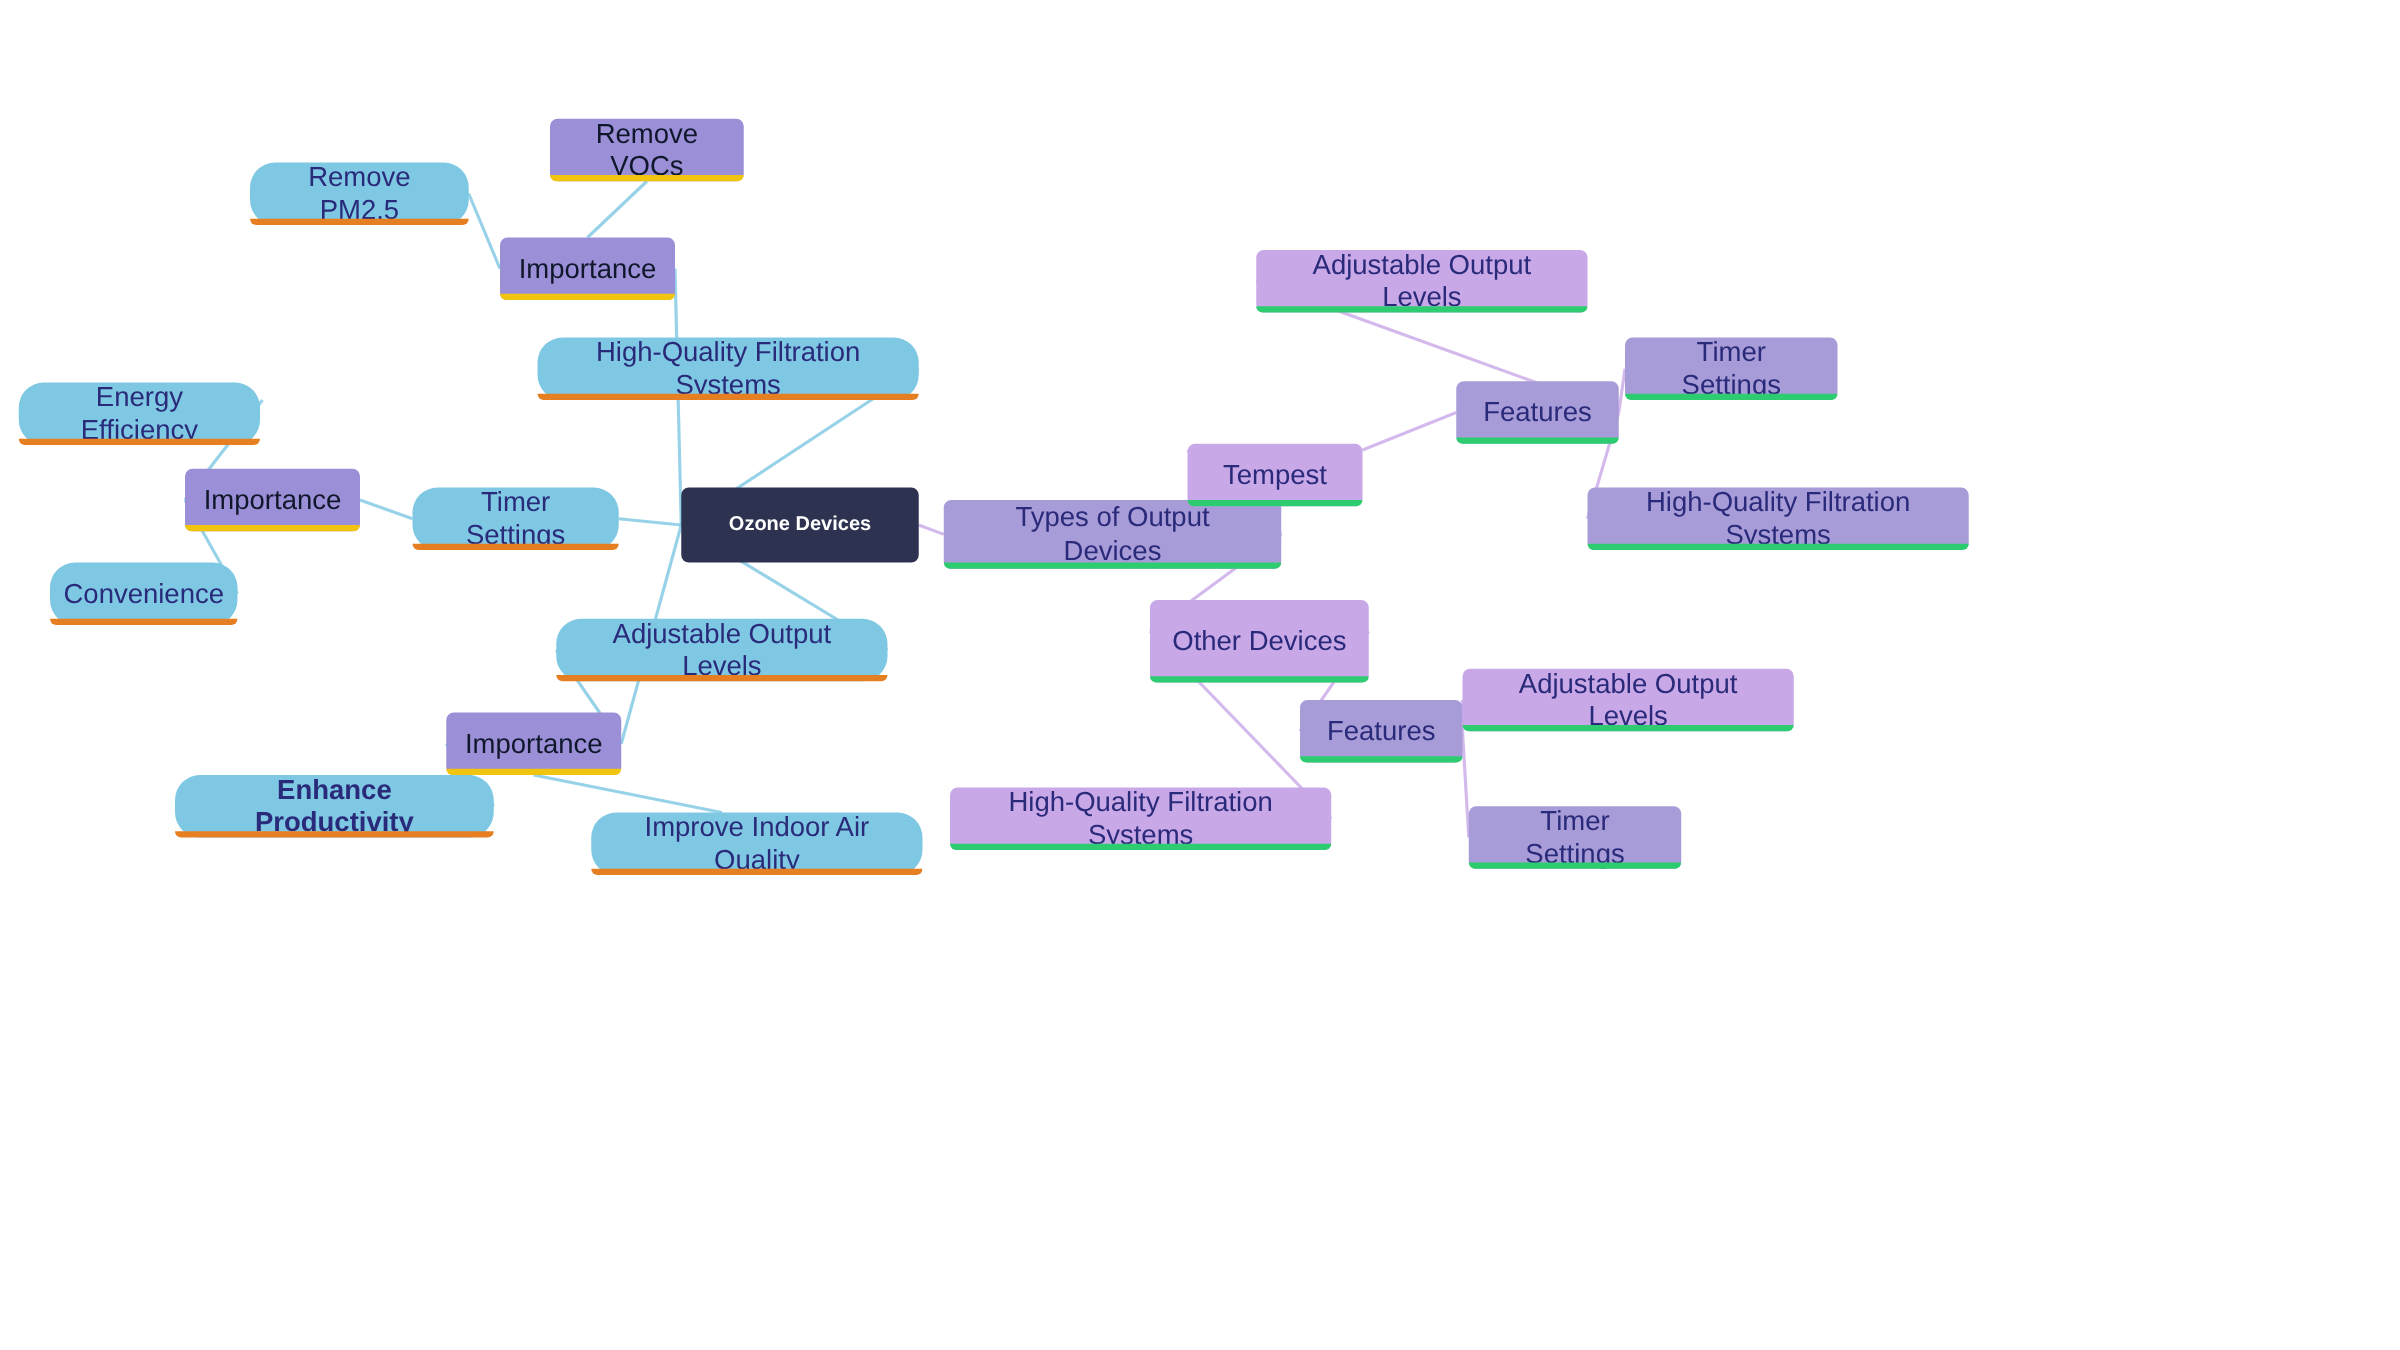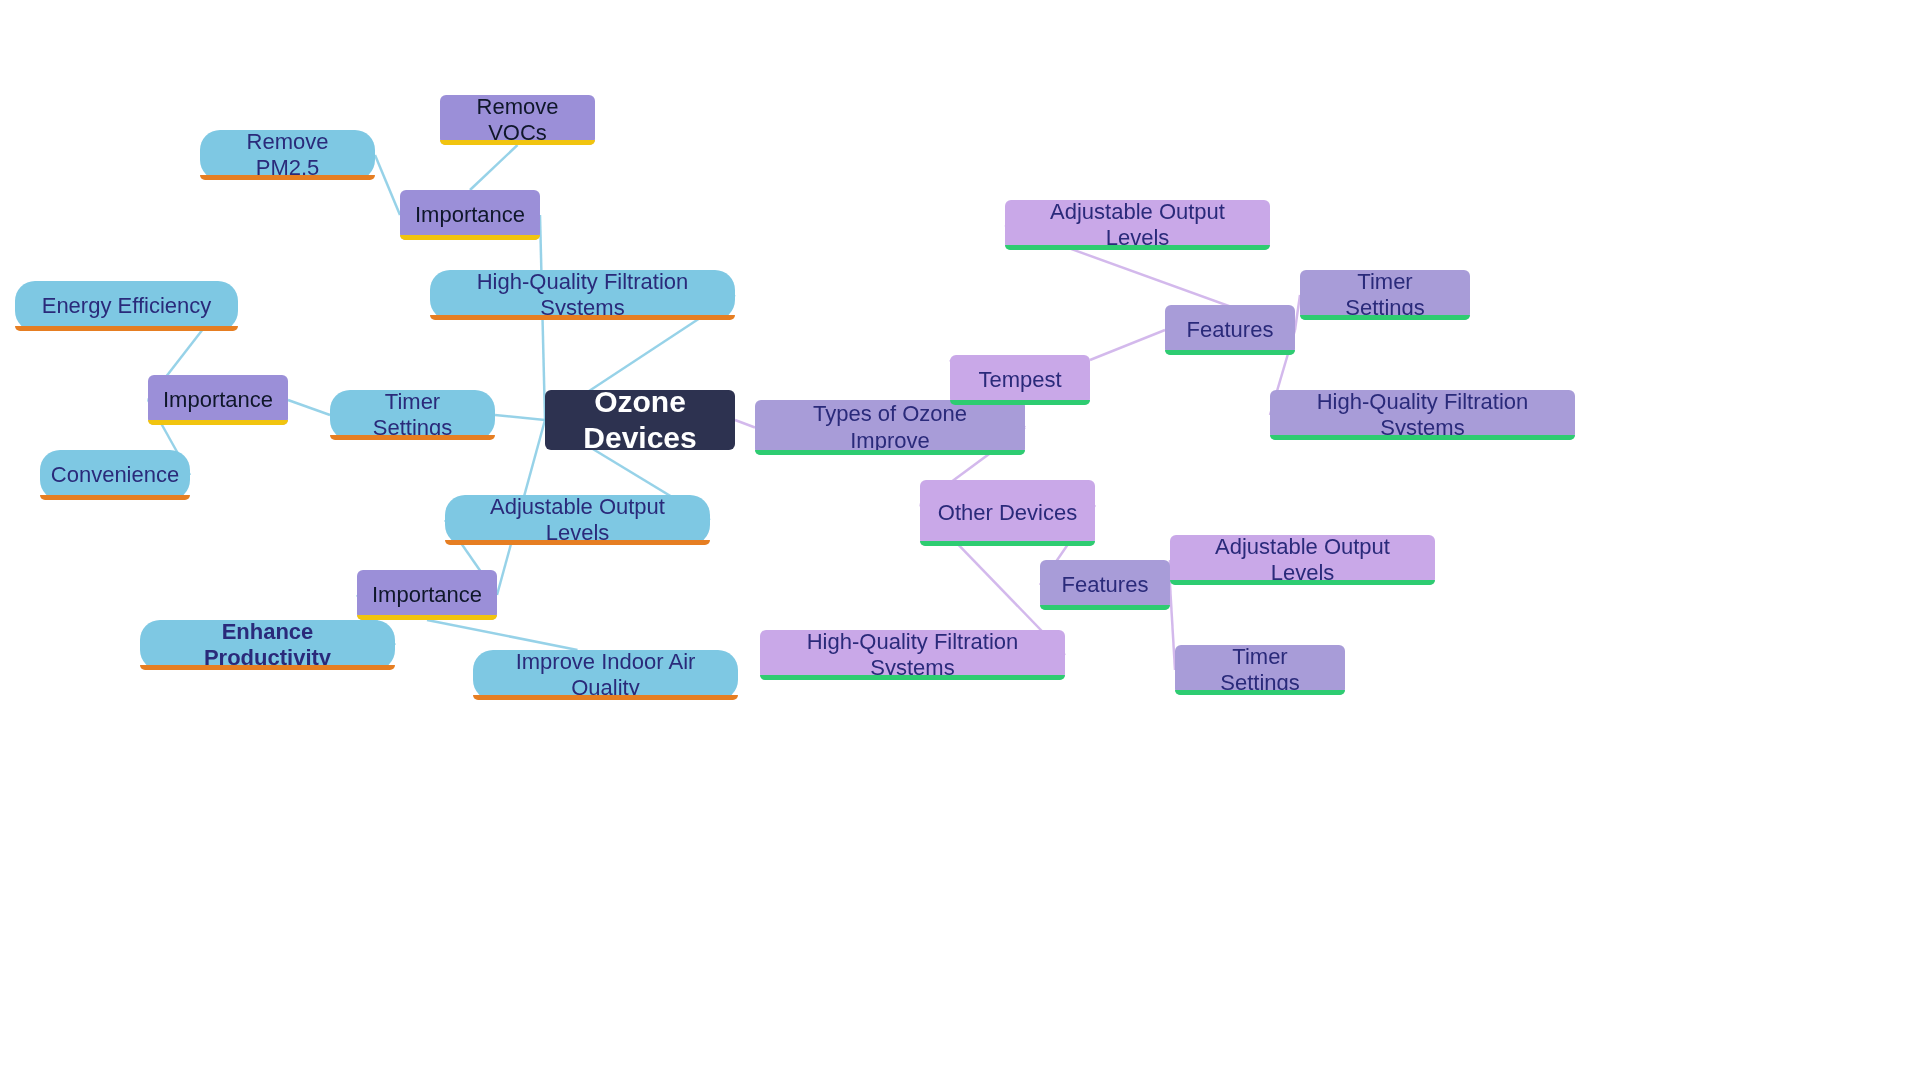--- a/index.html
+++ b/index.html
@@ -36,21 +36,21 @@
       content: '';
       position: absolute;
       bottom: 0; left: 0; right: 0;
       height: 5px;
       border-radius: 0 0 6px 6px;
     }
     
     .node-center {
       background: #2d3250;
       color: #ffffff;
-      font-size: 30px;
+      font-size: 16px;
       font-weight: 600;
     }
     
     .node-blue {
       background: #7ec8e3;
       color: #2a2a7a;
       border-radius: 20px;
     }
     .node-blue::after {
       background: #e67e22;
@@ -126,42 +126,42 @@
 <div class="node node-blue node-bottom-border" style="left:430px; top:270px; width:305px; height:50px;">
   <span>High-Quality Filtration Systems</span>
 </div>
 
 <div class="node node-blue node-bottom-border" style="left:330px; top:390px; width:165px; height:50px;">
   <span>Timer Settings</span>
 </div>
 <div class="node node-indigo node-bottom-border" style="left:148px; top:375px; width:140px; height:50px;">
   <span>Importance</span>
 </div>
-<div class="node node-blue node-bottom-border" style="left:15px; top:281px; width:223px; height:50px;">
+<div class="node node-blue node-bottom-border" style="left:15px; top:306px; width:193px; height:50px;">
   <span>Energy Efficiency</span>
 </div>
 <div class="node node-blue node-bottom-border" style="left:40px; top:450px; width:150px; height:50px;justify-content:center;">
   <span>Convenience</span>
 </div>
 
 <div class="node node-blue node-bottom-border" style="left:445px; top:495px; width:265px; height:50px;">
   <span>Adjustable Output Levels</span>
 </div>
 <div class="node node-indigo node-bottom-border" style="left:357px; top:570px; width:140px; height:50px;">
   <span>Importance</span>
 </div>
 <div class="node node-blue node-bottom-border" style="left:140px; top:620px; width:255px; height:50px;font-weight:bold;">
   <span>Enhance Productivity</span>
 </div>
 <div class="node node-blue node-bottom-border" style="left:457px; top:650px; width:265px; height:50px;margin-left:16px;">
   <span>Improve Indoor Air Quality</span>
 </div>
 
 <div class="node node-violet node-bottom-border" style="left:755px; top:400px; width:270px; height:55px;">
-  <span>Types of Ozone Improve</span>
+  <span>Types of Output Devices</span>
 </div>
 <div class="node node-purple node-bottom-border" style="left:950px; top:335px; width:140px; height:50px;margin-top:20px;">
   <span>Tempest</span>
 </div>
 <div class="node node-purple node-bottom-border" style="left:920px; top:480px; width:175px; height:66px;">
   <span>Other Devices</span>
 </div>
 
 <div class="node node-violet node-bottom-border" style="left:1165px; top:305px; width:130px; height:50px;">
   <span>Features</span>

